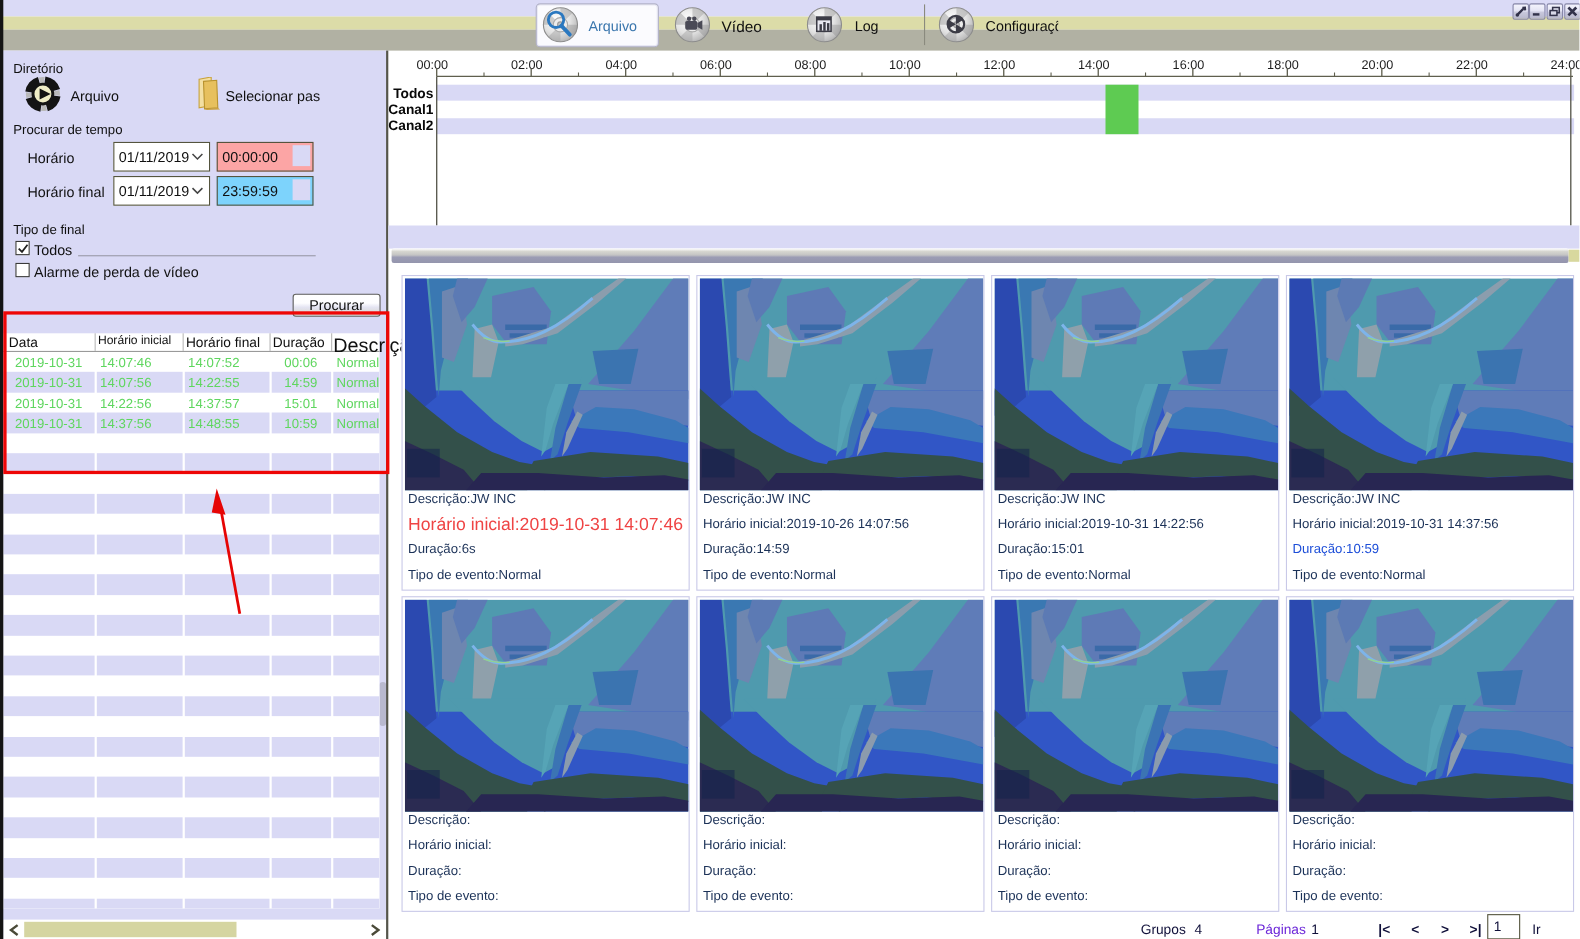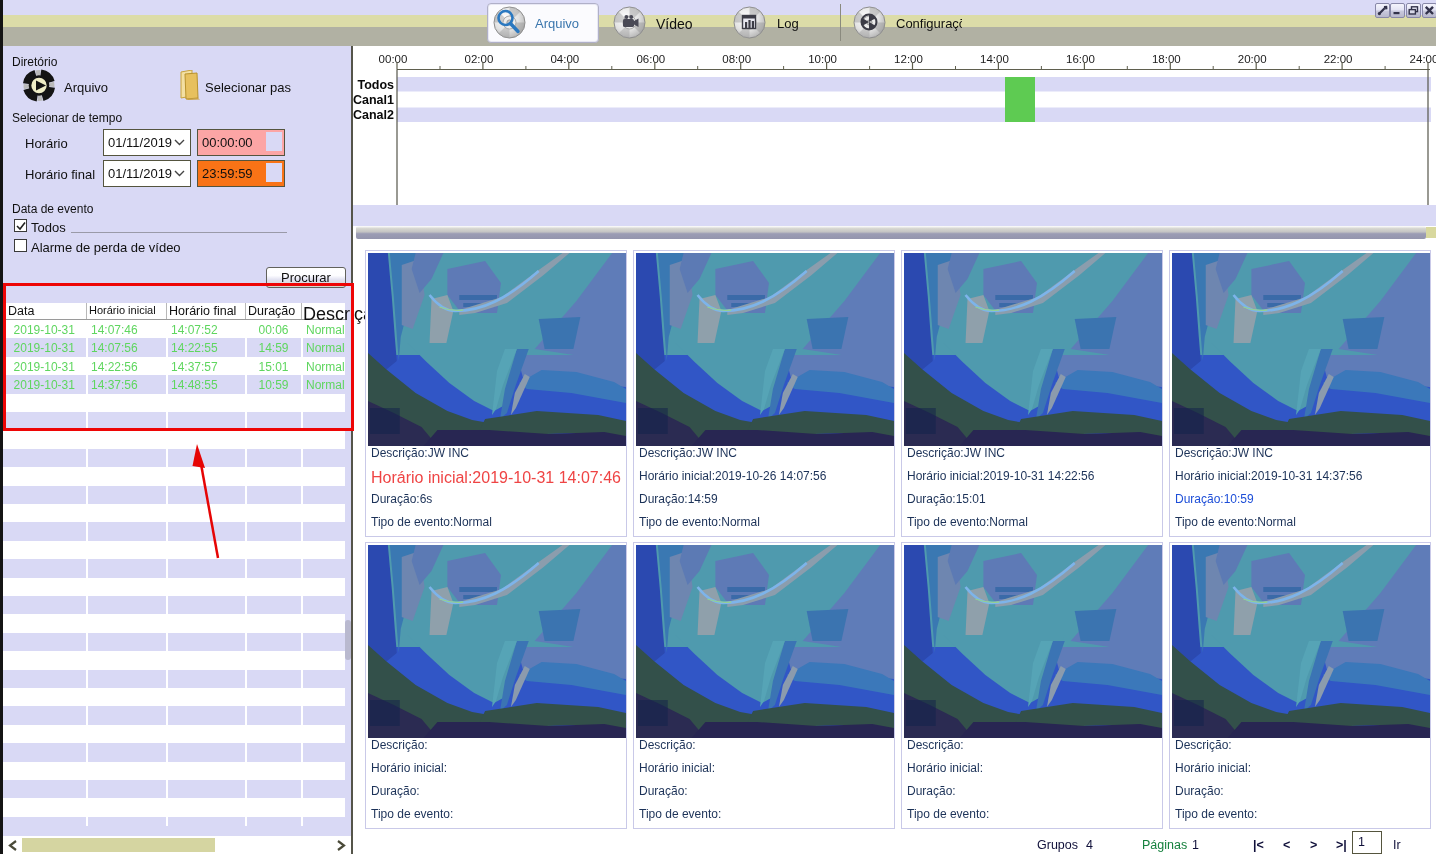--- a/index.html
+++ b/index.html
@@ -127,44 +127,44 @@
   <polygon points="14,11.5 24,16.5 14,21.5" fill="#131313"></polygon>
 </svg>
   <div class="abs" style="left:64px;top:80px;font-size:13px">Arquivo</div>
 
   <svg class="abs" style="left:177px;top:70px" width="24" height="30" viewBox="0 0 24 30">
     <polygon points="4,2 15,0 15,26 4,28" fill="#f3dfa2" stroke="#c8a23c" stroke-width="1"></polygon>
     <polygon points="8,4 20,3 21,28 9,29" fill="#e7c05e" stroke="#b8922e" stroke-width="1"></polygon>
     <polygon points="9,29 21,28 23,29.5 11,30" fill="#caa143"></polygon>
   </svg>
   <div class="abs" style="left:205px;top:80px;font-size:13px">Selecionar pas</div>
-  <div class="abs" style="left:12px;top:111px">Selecionar de tempo</div>
+  <div class="abs" style="left:12px;top:111px">Procurar de tempo</div>
   <div class="abs" style="left:25px;top:136px;font-size:13px">Horário</div>
   <div class="abs" style="left:103px;top:129px;width:86px;height:25px;background:#fff;border:1.5px solid #54543e">
     <div class="abs" style="left:4px;top:5px;font-size:13px">01/11/2019</div>
     <svg class="abs" style="right:5px;top:9px" width="11" height="7">
         <path d="M1,1 L5.5,5.5 L10,1" stroke="#454545" stroke-width="1.4" fill="none"></path>
       </svg>
   </div>
   <div class="abs" style="left:197px;top:129px;width:86px;height:25px;background:#fca5a5;border:1.5px solid #54543e">
     <div class="abs" style="left:4px;top:5px;font-size:13px">00:00:00</div>
     <div class="abs" style="right:2px;top:2px;width:16px;height:19px;background:#d9d9f5"></div>
   </div>
   <div class="abs" style="left:25px;top:167px;font-size:13px">Horário final</div>
   <div class="abs" style="left:103px;top:160px;width:86px;height:25px;background:#fff;border:1.5px solid #54543e">
     <div class="abs" style="left:4px;top:5px;font-size:13px">01/11/2019</div>
     <svg class="abs" style="right:5px;top:9px" width="11" height="7">
         <path d="M1,1 L5.5,5.5 L10,1" stroke="#454545" stroke-width="1.4" fill="none"></path>
       </svg>
   </div>
-  <div class="abs" style="left:197px;top:160px;width:86px;height:25px;background:#f97316;border:1.5px solid #54543e">
+  <div class="abs" style="left:197px;top:160px;width:86px;height:25px;background:#7dd3fc;border:1.5px solid #54543e">
     <div class="abs" style="left:4px;top:5px;font-size:13px">23:59:59</div>
     <div class="abs" style="right:2px;top:2px;width:16px;height:19px;background:#d9d9f5"></div>
   </div>
-  <div class="abs" style="left:12px;top:202px">Data de evento</div>
+  <div class="abs" style="left:12px;top:202px">Tipo de final</div>
   <div class="abs" style="left:14px;top:219px;width:11px;height:11px;background:#fff;border:1.5px solid #3a3a3a">
     <svg class="abs" style="left:1px;top:1px" width="10" height="10">
         <path d="M1,5 L4,8 L9,1.5" stroke="#222" stroke-width="1.6" fill="none"></path>
       </svg>
   </div>
   <div class="abs" style="left:31px;top:220px;font-size:13px">Todos</div>
   <div class="abs" style="left:71px;top:232px;width:216px;height:1px;background:#9a9aa8"></div>
   <div class="abs" style="left:14px;top:239px;width:11px;height:11px;background:#fff;border:1.5px solid #3a3a3a"></div>
   <div class="abs" style="left:31px;top:240px;font-size:13px">Alarme de perda de vídeo</div>
 
@@ -482,21 +482,21 @@
       </svg>
 <div class="abs" style="left:5px;top:195px;font-size:12px;color:#1c3258;white-space:nowrap">Descrição:</div>
 <div class="abs" style="left:5px;top:218px;font-size:12px;color:#1c3258;white-space:nowrap">Horário inicial:</div>
 <div class="abs" style="left:5px;top:241px;font-size:12px;color:#1c3258;white-space:nowrap">Duração:</div>
 <div class="abs" style="left:5px;top:264px;font-size:12px;color:#1c3258;white-space:nowrap">Tipo de evento:</div>
 </div>
 </div>
 <div id="bottombar">
 <div class="abs" style="left:1037px;top:838px;font-size:12.5px;color:#10103a">Grupos</div>
 <div class="abs" style="left:1086px;top:838px;font-size:12.5px;color:#10103a">4</div>
-<div class="abs" style="left:1142px;top:838px;font-size:12.5px;color:#15803d">Páginas</div>
+<div class="abs" style="left:1142px;top:838px;font-size:12.5px;color:#6d28d9">Páginas</div>
 <div class="abs" style="left:1192px;top:838px;font-size:12.5px;color:#10103a">1</div>
 <div class="abs" style="left:1253px;top:838px;font-size:12.5px;color:#10103a;font-weight:bold">|&lt;</div>
 <div class="abs" style="left:1283px;top:838px;font-size:12.5px;color:#10103a;font-weight:bold">&lt;</div>
 <div class="abs" style="left:1310px;top:838px;font-size:12.5px;color:#10103a;font-weight:bold">&gt;</div>
 <div class="abs" style="left:1336px;top:838px;font-size:12.5px;color:#10103a;font-weight:bold">&gt;|</div>
 <div class="abs" style="left:1352px;top:831px;width:28px;height:21px;background:#fff;border:1px solid #55553e">
   <div class="abs" style="left:5px;top:3px;font-size:12.5px;color:#10103a">1</div>
     </div>
 <div class="abs" style="left:1393px;top:838px;font-size:12.5px;color:#10103a">Ir</div>
 </div>

